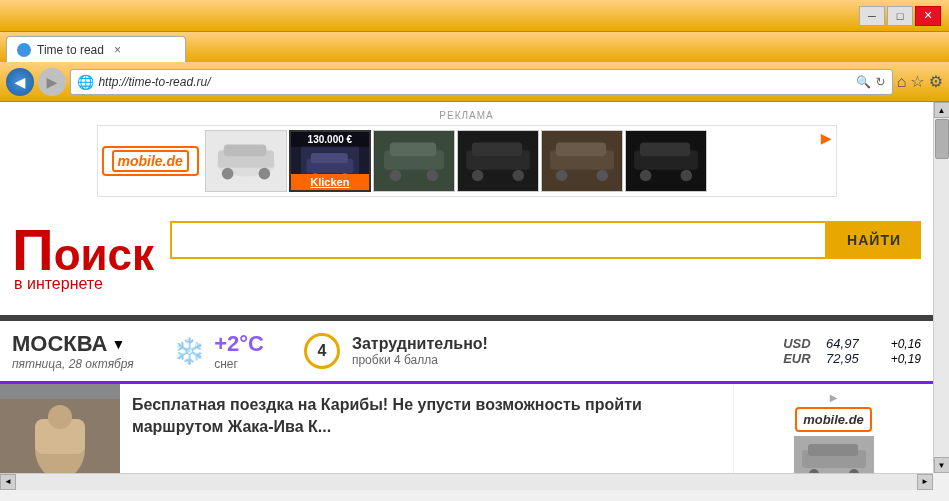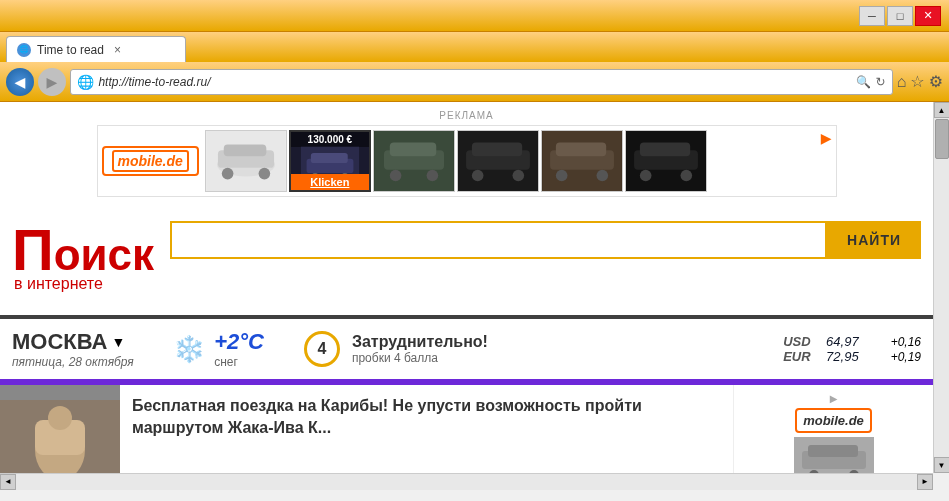--- a/index.html
+++ b/index.html
@@ -241,38 +241,37 @@
       letter-spacing: 1px;
     }
 
     
     .weather-section {
       background: white;
       padding: 10px 12px;
       display: flex;
       align-items: center;
       gap: 40px;
-      border-top: 4px solid #404040;
+      border-top: 6px solid #404040;
     }
     .city-name {
       font-size: 22px;
       font-weight: bold;
       color: #333;
     }
     .city-date {
       font-size: 12px;
       color: #666;
       font-style: italic;
     }
     .city-dropdown { font-size: 14px; cursor: pointer; }
     .weather-temp {
       font-size: 22px;
       font-weight: bold;
-      color: #1d4ed8;
-      font-style: italic;
+      color: #8b5cf6;
     }
     .weather-desc {
       font-size: 12px;
       color: #666;
     }
     .traffic-ball {
       width: 36px; height: 36px;
       border-radius: 50%;
       border: 3px solid #e8a800;
       display: flex; align-items: center; justify-content: center;
@@ -299,21 +298,21 @@
       font-size: 13px;
       align-items: center;
     }
     .cur-name { color: #555; font-weight: bold; min-width: 30px; }
     .cur-val { color: #0f172a; min-width: 40px; text-align: right; }
     .cur-change { color: #000000; font-size: 12px; margin-left: 24px; }
 
     
     .news-section {
       background: white;
-      border-top: 6px solid #6d28d9;
+      border-top: 3px solid #6d28d9;
       display: flex;
       gap: 0;
       padding: 0;
       min-height: 80px;
     }
     .news-img {
       width: 120px;
       min-height: 80px;
       background: #888;
       flex-shrink: 0;

